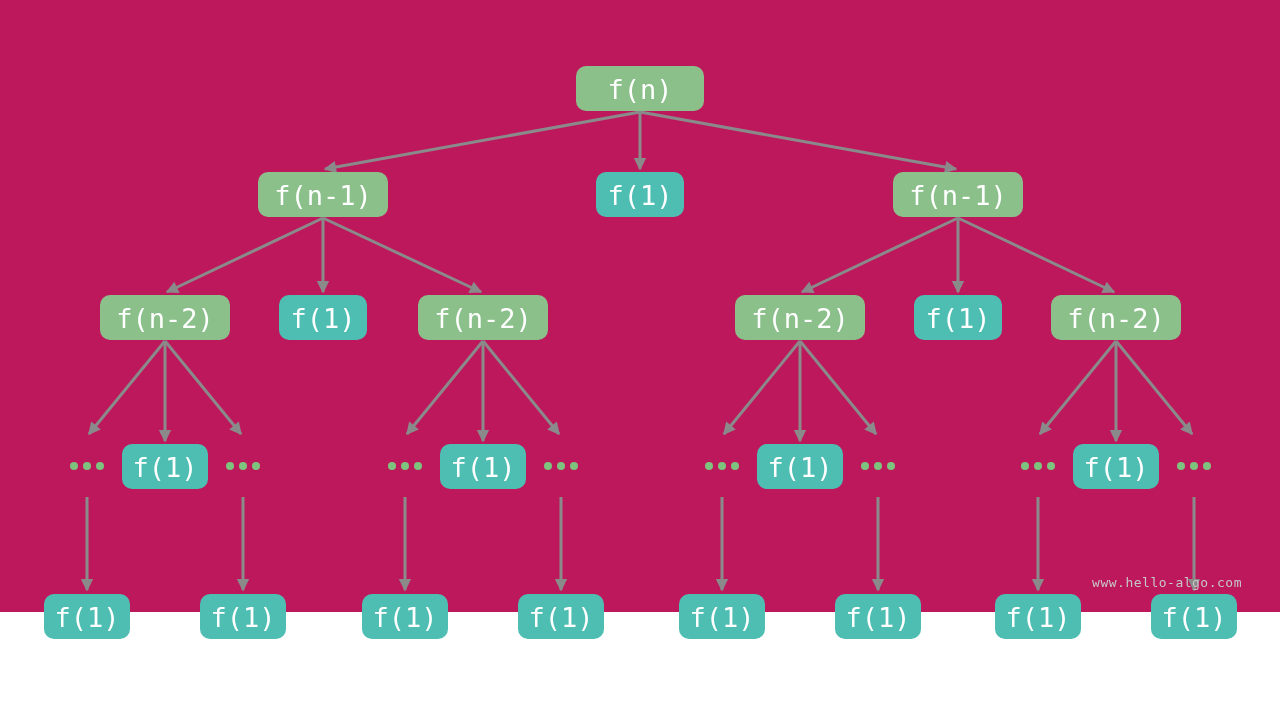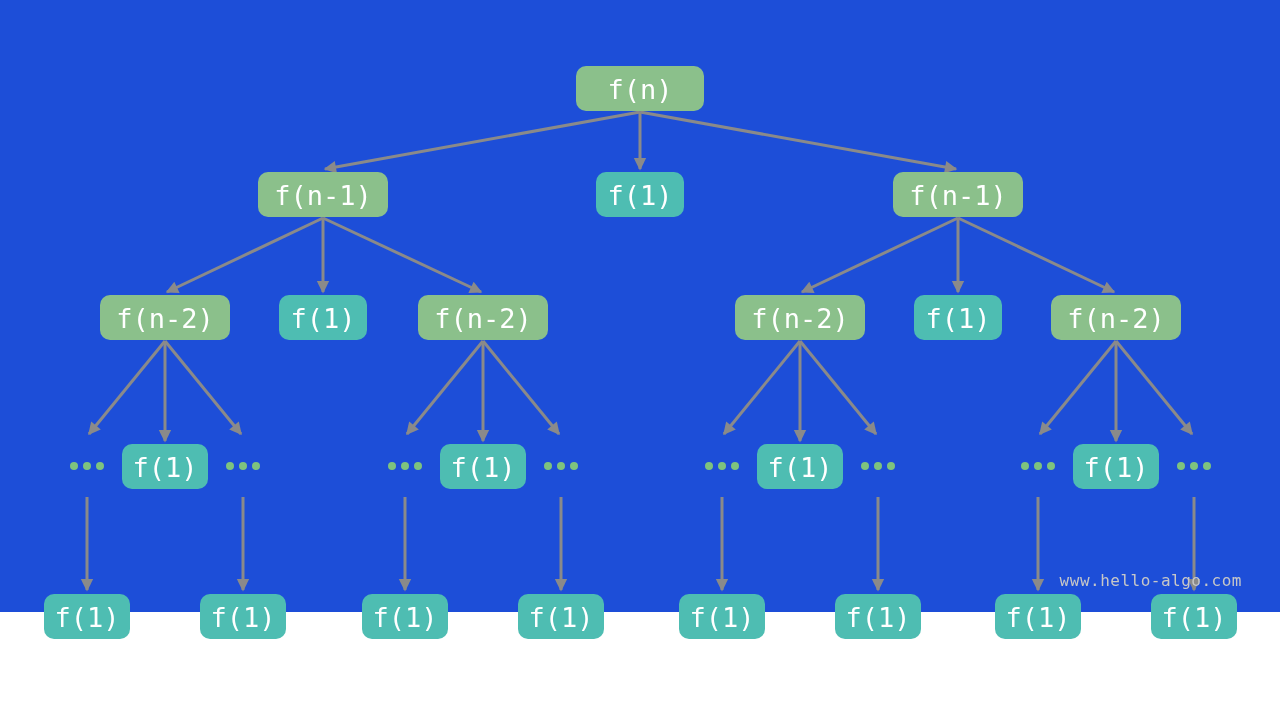--- a/index.html
+++ b/index.html
@@ -8,32 +8,32 @@
     width: 1280px;
     height: 720px;
     background: #ffffff;
     overflow: hidden;
     font-family: "DejaVu Sans Mono", "Liberation Mono", monospace;
   }
   .stage {
     position: relative;
     width: 1280px;
     height: 612px;
-    background: #1d4ed8;
+    background: #be185d;
     text-decoration: underline;
   }
   svg text {
     font-family: "DejaVu Sans Mono", "Liberation Mono", monospace;
     font-size: 27px;
   }
   .watermark {
     position: absolute;
     right: 38px;
     bottom: 22px;
-    font-size: 16px;
+    font-size: 13px;
     letter-spacing: 0.5px;
     color: #c7c7c7;
     font-family: "DejaVu Sans Mono", "Liberation Mono", monospace;
     user-select: none;
   }
 </style>
 </head>
 <body>
 
 <div class="stage">

